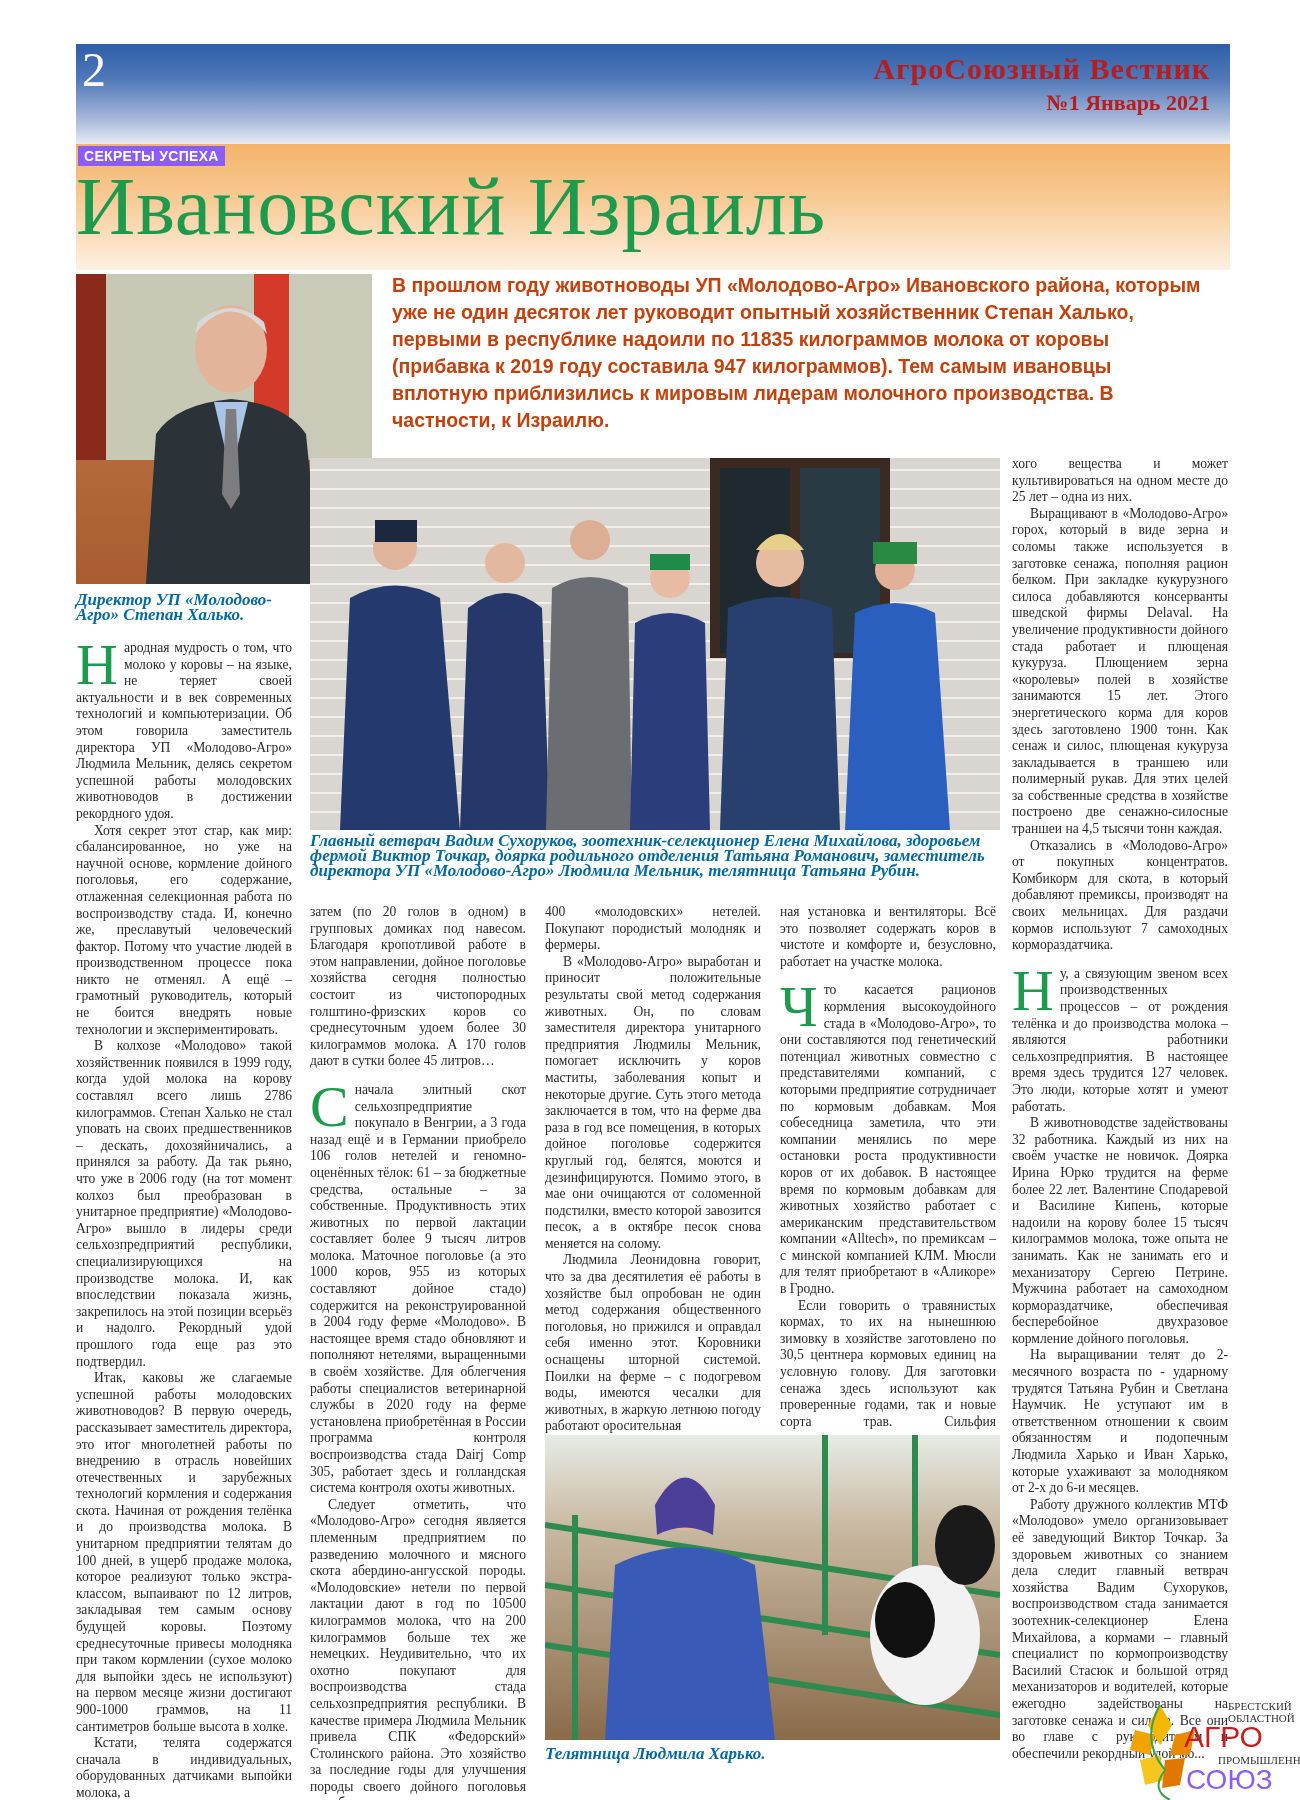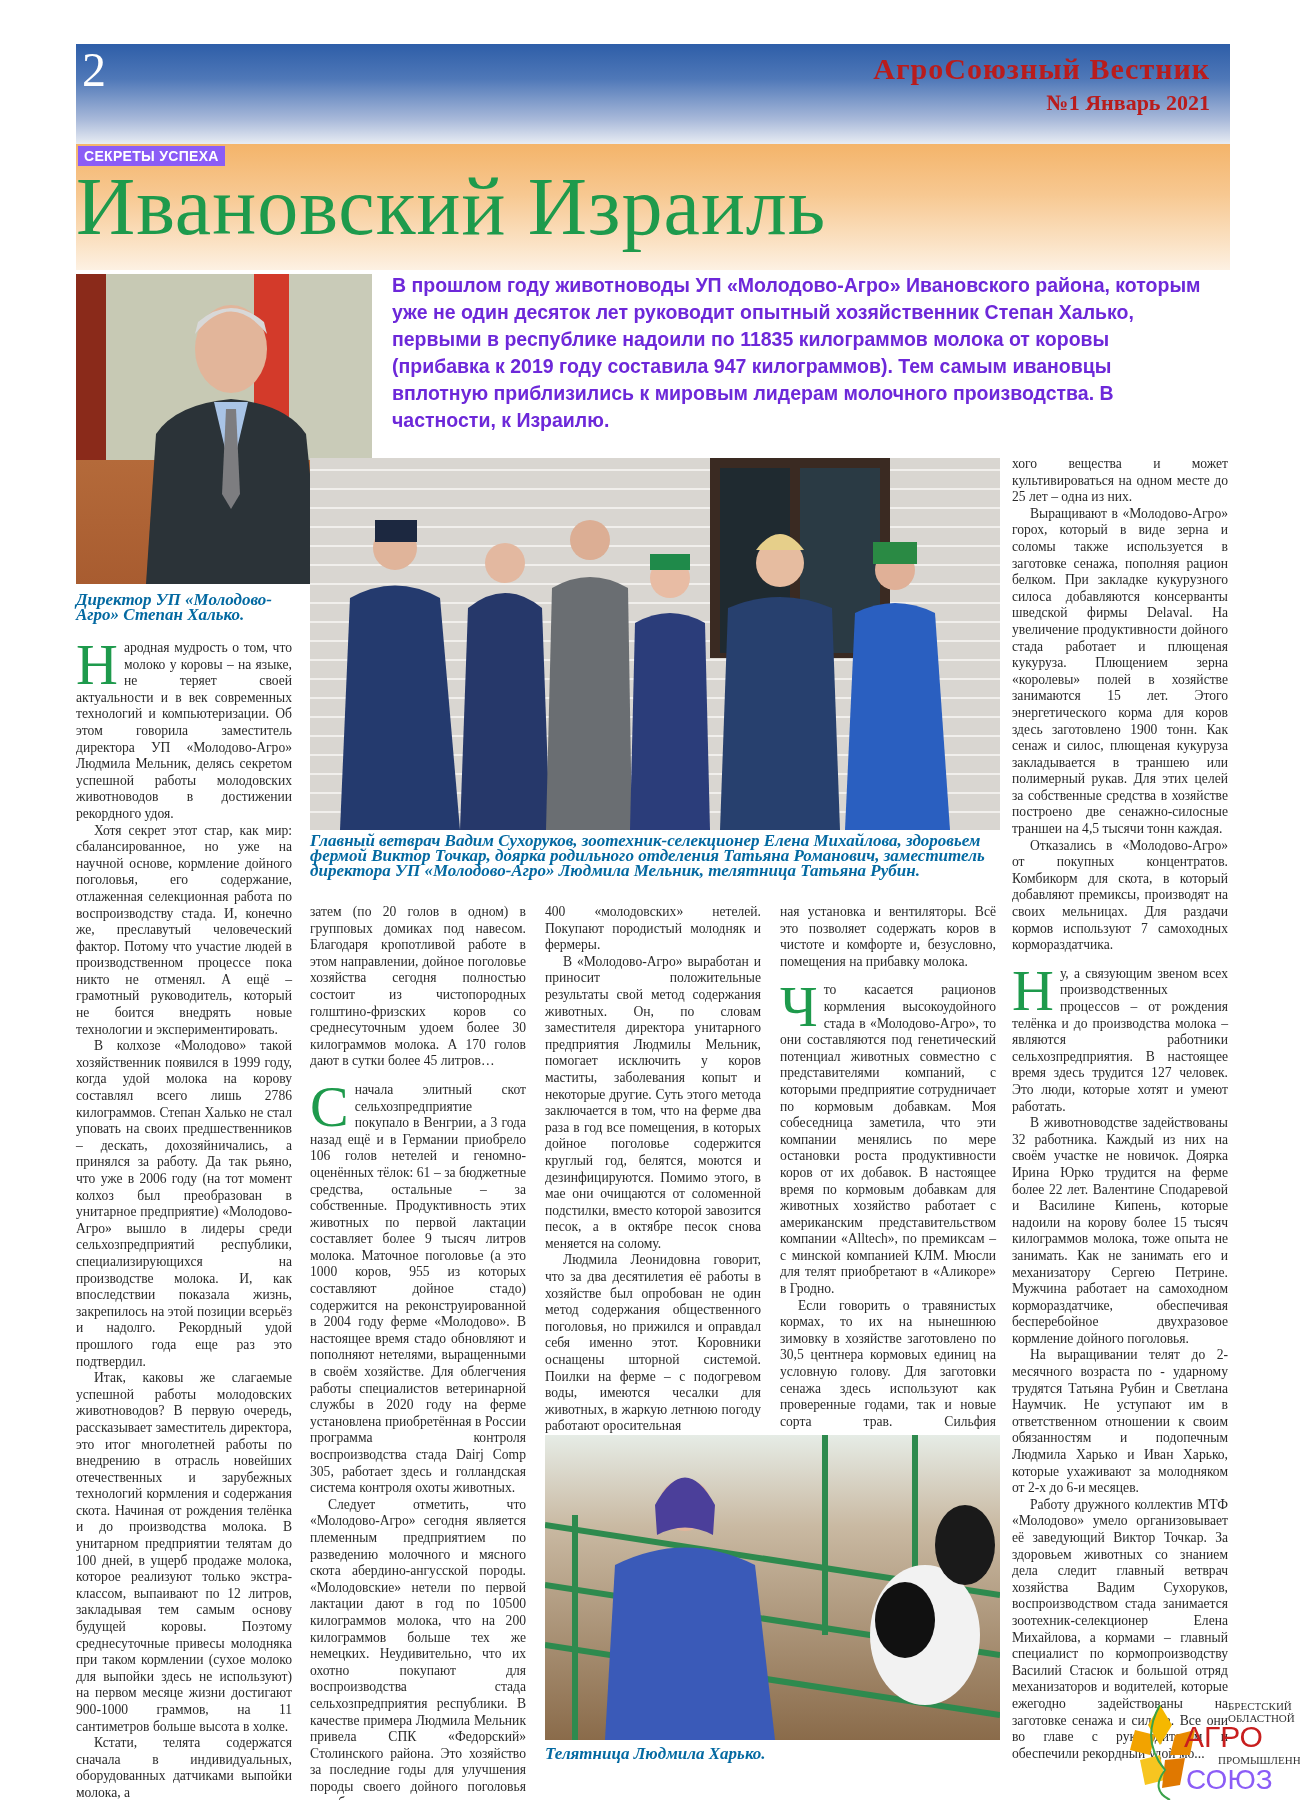--- a/index.html
+++ b/index.html
@@ -31,21 +31,21 @@
       padding: 2px 6px; letter-spacing: 0.3px;
     }
     .headline {
       position: absolute; left: 76px; top: 166px; font-family: "Liberation Serif", serif;
       font-size: 82px; color: #1e9a4c; font-weight: normal; line-height: 1; letter-spacing: 1px;
     }
 
     .lead {
       position: absolute; left: 392px; top: 272px; width: 820px;
       font-family: "Liberation Sans", sans-serif; font-weight: bold; font-size: 19.5px;
-      line-height: 27px; color: #6d28d9;
+      line-height: 27px; color: #c2410c;
     }
 
     .photo { position: absolute; overflow: hidden; }
     .photo-director {
       left: 76px; top: 274px; width: 296px; height: 310px;
       background:
         linear-gradient(180deg, transparent 0%, transparent 60%, #b46a3a 60%, #a85c30 100%),
         linear-gradient(90deg, #8a2a1a 0%, #8a2a1a 10%, #c7c9b4 10%, #c7c9b4 60%, #d33a2a 60%, #d33a2a 72%, #c9cbb8 72%);
     }
     .director-figure {
@@ -164,21 +164,21 @@
   <p>Следует отметить, что «Молодово-Агро» сегодня является племенным предприятием по разведению молочного и мясного скота абердино-ангусской породы. «Молодовские» нетели по первой лактации дают в год по 10500 килограммов молока, что на 200 килограммов больше тех же немецких. Неудивительно, что их охотно покупают для воспроизводства стада сельхозпредприятия республики. В качестве примера Людмила Мельник привела СПК «Федорский» Столинского района. Это хозяйство за последние годы для улучшения породы своего дойного поголовья приобрело около</p>
 </div>
 
 <div class="col col3">
   <p class="noind">400 «молодовских» нетелей. Покупают породистый молодняк и фермеры.</p>
   <p>В «Молодово-Агро» выработан и приносит положительные результаты свой метод содержания животных. Он, по словам заместителя директора унитарного предприятия Людмилы Мельник, помогает исключить у коров маститы, заболевания копыт и некоторые другие. Суть этого метода заключается в том, что на ферме два раза в год все помещения, в которых дойное поголовье содержится круглый год, белятся, моются и дезинфицируются. Помимо этого, в мае они очищаются от соломенной подстилки, вместо которой завозится песок, а в октябре песок снова меняется на солому.</p>
   <p>Людмила Леонидовна говорит, что за два десятилетия её работы в хозяйстве был опробован не один метод содержания общественного поголовья, но прижился и оправдал себя именно этот. Коровники оснащены шторной системой. Поилки на ферме – с подогревом воды, имеются чесалки для животных, в жаркую летнюю погоду работают оросительная</p>
 </div>
 
 <div class="col col4">
-  <p class="noind">ная установка и вентиляторы. Всё это позволяет содержать коров в чистоте и комфорте и, безусловно, помещения на прибавку молока.</p>
+  <p class="noind">ная установка и вентиляторы. Всё это позволяет содержать коров в чистоте и комфорте и, безусловно, работает на участке молока.</p>
   <p class="noind"><span class="drop">Ч</span><span>то касается рационов кормления высокоудойного стада в «Молодово-Агро», то они составляются под генетический потенциал животных совместно с представителями компаний, с которыми предприятие сотрудничает по кормовым добавкам. Моя собеседница заметила, что эти компании менялись по мере остановки роста продуктивности коров от их добавок. В настоящее время по кормовым добавкам для животных хозяйство работает с американским представительством компании «Alltech», по премиксам – с минской компанией КЛМ. Мюсли для телят приобретают в «Аликоре» в Гродно.</span></p>
   <p>Если говорить о травянистых кормах, то их на нынешнюю зимовку в хозяйстве заготовлено по 30,5 центнера кормовых единиц на условную голову. Для заготовки сенажа здесь используют как проверенные годами, так и новые сорта трав. Сильфия пронзеннолистная, которая содержит протеина до 20 % в килограмме су-</p>
 </div>
 
 <div class="photo photo-calf">
   <svg width="455" height="305" viewBox="0 0 455 305">
     <g stroke="#2e8a4e" stroke-width="6" fill="none">
       <line x1="0" y1="90" x2="455" y2="160"></line>
       <line x1="0" y1="150" x2="455" y2="220"></line>
       <line x1="0" y1="210" x2="455" y2="280"></line>

